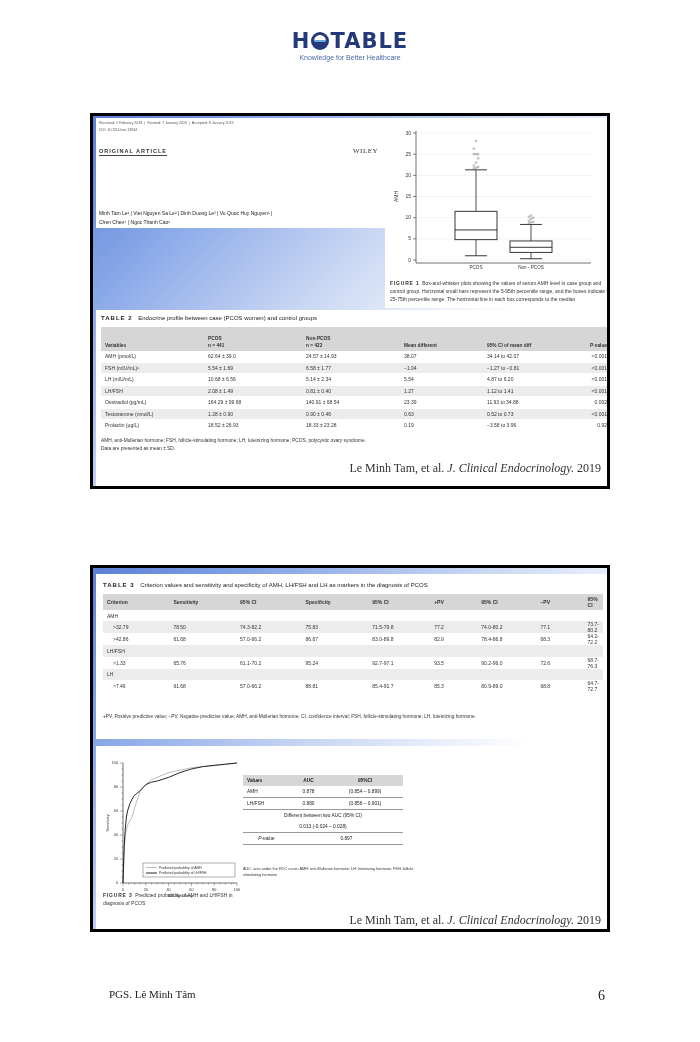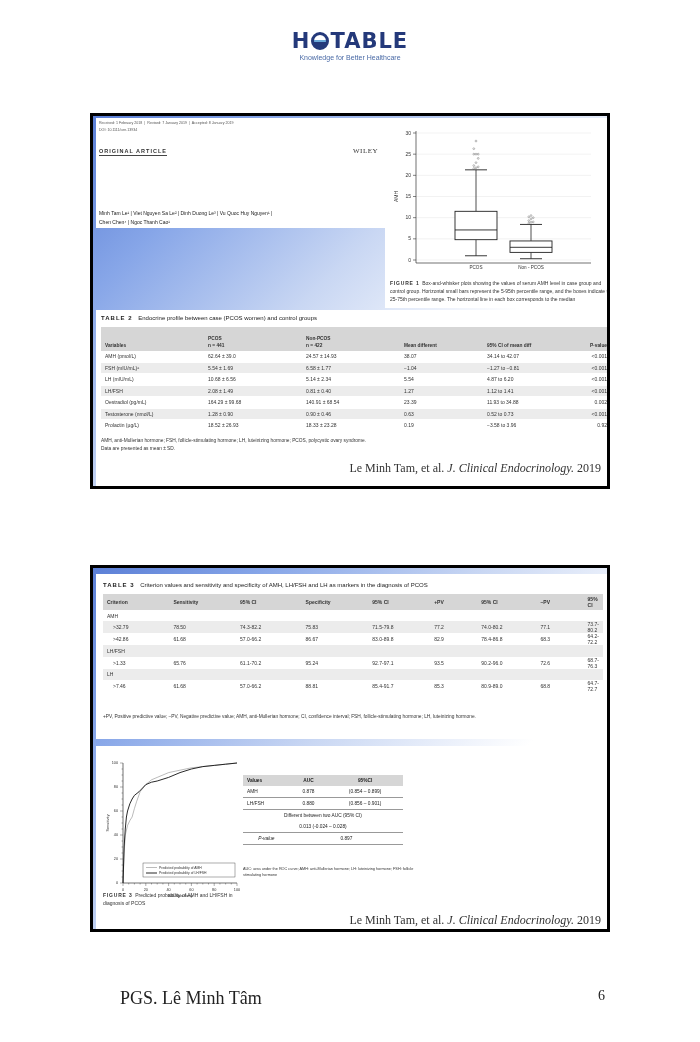--- a/index.html
+++ b/index.html
@@ -62,21 +62,21 @@
   
   .auc { position: absolute; left: 150px; top: 207px; width: 160px; font-size: 4.8px; color: #222; }
   .auc th { background: #d6d6d6; font-weight: bold; padding: 0 4px; height: 11px; text-align: center; }
   .auc th:first-child { text-align: left; }
   .auc td { padding: 0 4px; height: 11px; border-bottom: 1px solid #999; text-align: center; }
   .auc td:first-child { text-align: left; }
   .auc td.span { text-align: center; }
   .auc-foot { position: absolute; left: 150px; top: 298px; width: 180px; font-size: 3.8px; line-height: 6px; color: #333; }
 
   
-  .footer-author { position: absolute; left: 120px; top: 988px; font-family: "Liberation Serif", serif; font-size: 18px; color: #222; }
+  .footer-author { position: absolute; left: 109px; top: 988px; font-family: "Liberation Serif", serif; font-size: 11px; color: #222; }
   .footer-page { position: absolute; left: 598px; top: 988px; font-family: "Liberation Serif", serif; font-size: 14px; color: #222; }
 </style>
 </head>
 <body>
 
 <div class="logo">
   <div class="logo-word">
     <span>H</span>
     <span class="logo-o"></span>
     <span>TABLE</span>

